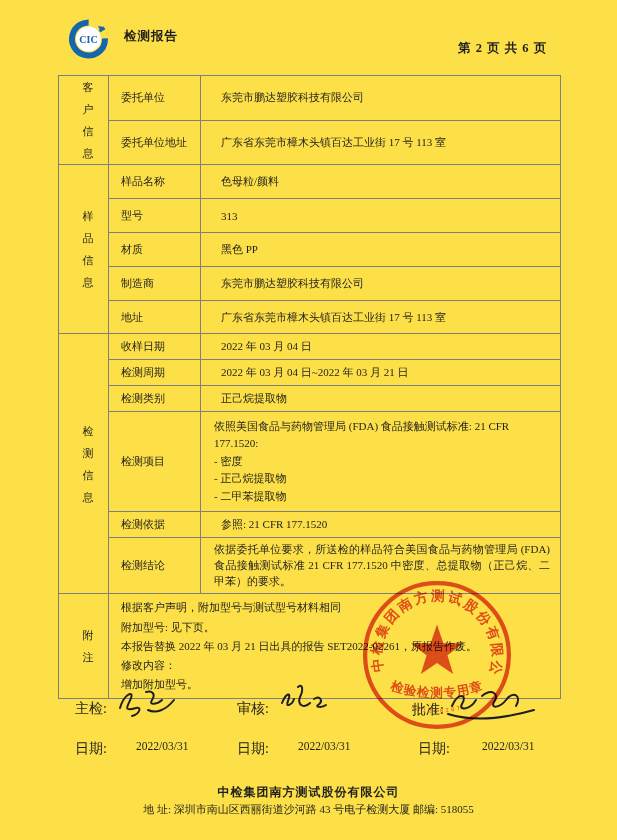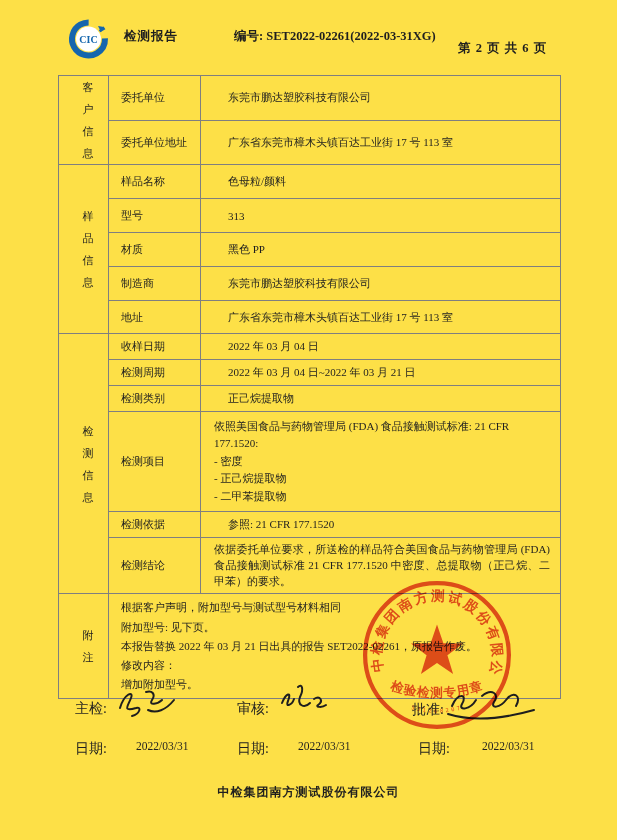--- a/index.html
+++ b/index.html
@@ -16,21 +16,21 @@
   .hdr-page { position:absolute; left:458px; top:28px; font-size:12.5px; font-weight:bold; letter-spacing:1px;margin-top:12px; }
   
   table.report {
     position:absolute; left:58px; top:75px; width:503px;
     border-collapse:collapse; table-layout:fixed;
   }
   table.report td { border:1px solid #7f7f7f; font-size:11px; vertical-align:middle; }
   td.side { width:50px; text-align:right; }
   td.side .vlabel { width:2em; margin:0 auto; line-height:2.0; letter-spacing:1px; }
   td.fld { width:92px; padding-left:12px; }
-  td.val { padding-left:27px; padding-right:10px; }
+  td.val { padding-left:20px; padding-right:10px; }
   tr.h34 td { height:34px; }
   tr.h33 td { height:33px; }
   tr.h26 td { height:26px;margin-left:20px; }
   td.items-cell { height:86px; padding:6px 12px 6px 13px; vertical-align:top; }
   .items-cell div { line-height:17.4px; }
   td.concl-cell { height:48px; padding:4px 10px 4px 13px; line-height:15.8px; text-align:justify; }
   td.notes-cell { height:92px; padding:4px 10px 4px 12px; vertical-align:top; }
   .notes-cell div { line-height:19.2px; }
   
   .lab { position:absolute; font-size:14px; }
@@ -52,21 +52,20 @@
 <div class="page">
 
   <svg class="logo" width="47" height="44" viewBox="0 0 47 44">
     <circle cx="23.5" cy="22" r="16.5" fill="none" stroke="#1566ad" stroke-width="6" stroke-dasharray="78 14" stroke-dashoffset="-8" transform="rotate(-30 23.5 22)"></circle>
     <circle cx="23.5" cy="22" r="12.5" fill="#ffffff"></circle>
     <path d="M33,9 l6,1 -3,5 z" fill="#1566ad"></path>
     <path d="M14,35 l-6,-1 3,-5 z" fill="#1566ad"></path>
     <text x="23.5" y="26" text-anchor="middle" font-size="10" font-weight="bold" font-family="Liberation Serif, DejaVu Serif, serif" fill="#1566ad">CIC</text>
   </svg>
   <span class="hdr-title">检测报告</span>
-  <span class="hdr-no">编号: SET2022-02261(2022-03-31XG)</span>
   <span class="hdr-page">第 2 页 共 6 页</span>
 
   <table class="report">
 
     <tbody>
         <tr class="h34">
       <td class="side" rowspan="2">
             <div class="vlabel">客户信息</div>
           </td>
       <td class="fld">委托单位</td>
@@ -187,14 +186,15 @@
     </text>
     <text font-size="12.5" fill="#dc4540" font-weight="bold" letter-spacing="1" font-family="Liberation Serif, DejaVu Serif, serif" text-anchor="middle">
       <textPath href="#arcSeal" startOffset="50%">检验检测专用章</textPath>
     </text>
     <text font-size="5.5" fill="#dc4540" letter-spacing="2.5" font-family="DejaVu Sans Mono, monospace" text-anchor="middle">
       <textPath href="#arcSerial" startOffset="50%">531268207</textPath>
     </text>
   </svg>
 
   <div class="ft ft-company">中检集团南方测试股份有限公司</div>
+  <div class="ft ft-addr">地  址: 深圳市南山区西丽街道沙河路 43 号电子检测大厦   邮编: 518055</div>
 
 </div>
 
 </body></html>

